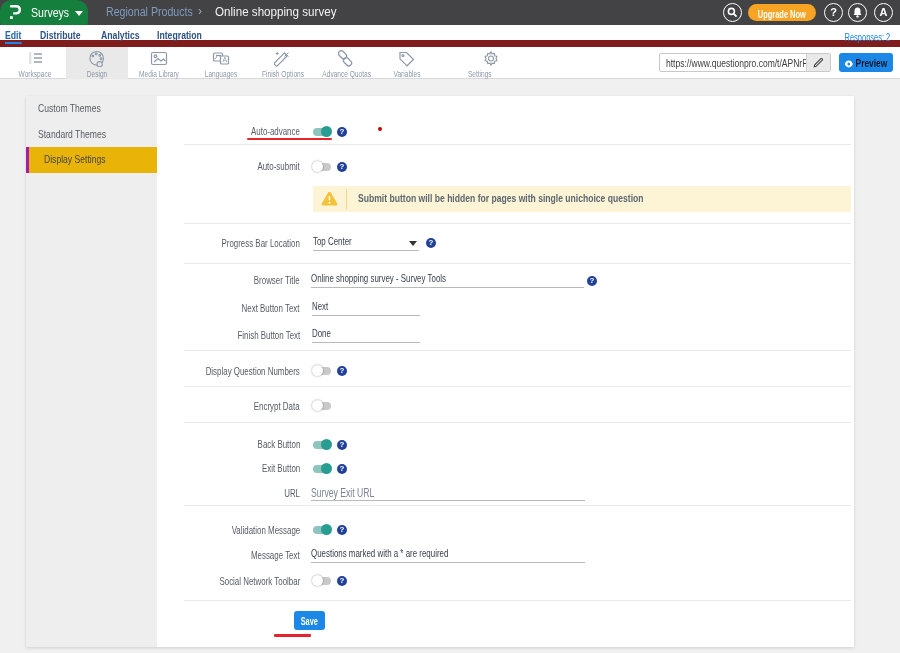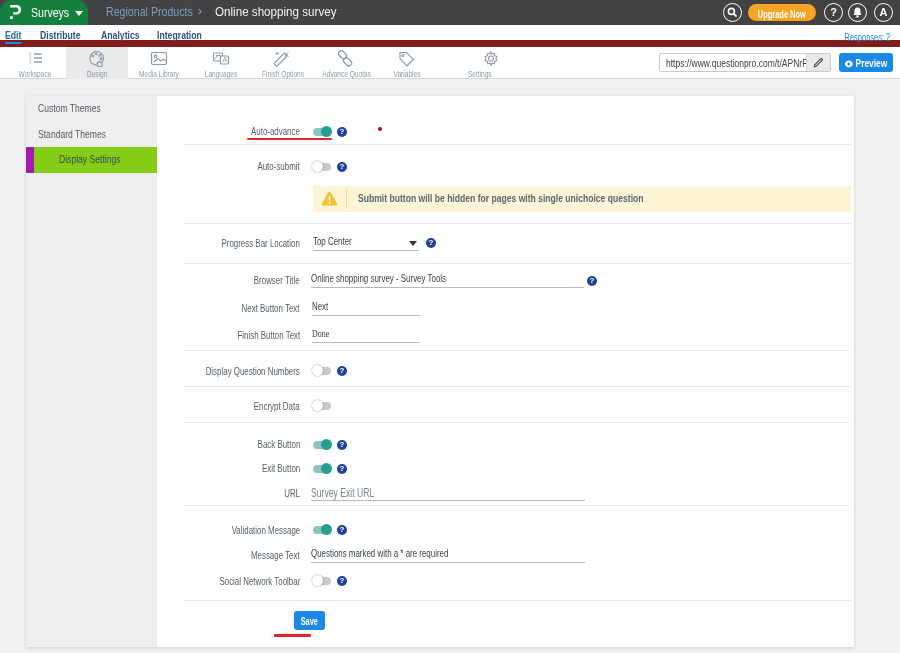--- a/index.html
+++ b/index.html
@@ -28,28 +28,28 @@
 
 
 .toolbar { position:absolute; left:0; top:47px; width:900px; height:32px; background:#fff; border-bottom:1px solid #d8d8d8; }
 .ttab { position:absolute; top:0; width:62px; height:32px; text-align:center; }
 .ttab.active { background:#e9e9e9; }
 .ttab svg { margin-top:3px; }
 .tlabel { font-size:9px; color:#8d99a8; margin-top:-2px; transform:scaleX(0.73); transform-origin:50% 50%; white-space:nowrap; }
 .urlbox { position:absolute; left:659px; top:6px; width:172px; height:19px; background:#fff; border:1px solid #c9c9c9; border-radius:2px; }
 .urltxt { position:absolute; left:6px; top:3px; font-size:10.5px; color:#3c3c3c; white-space:nowrap; transform:scaleX(0.81); transform-origin:0 50%; }
 .pencilbox { position:absolute; right:0; top:0; width:24px; height:17px; background:#e9e9e9; border-left:1px solid #d2d2d2; }
-.preview { position:absolute; left:839px; top:6px; width:54px; height:19px; background:#1b87e6; border-radius:3px; color:#ffffff; white-space:nowrap; }
+.preview { position:absolute; left:839px; top:6px; width:54px; height:19px; background:#1b87e6; border-radius:3px; color:#0f172a; white-space:nowrap; }
 .preview span { display:inline-block; font-size:10.5px; font-weight:bold; line-height:19px; transform:scaleX(0.8); transform-origin:50% 50%; }
 
 
 .sidebar { position:absolute; left:26px; top:96px; width:131px; height:551px; background:#eeeeee; }
 .sitem { position:relative; height:25.5px; font-size:11px; color:#565c63; line-height:25.5px; padding-left:12px; }
 .sitem span { display:inline-block; transform:scaleX(0.78); transform-origin:0 50%; white-space:nowrap; }
-.sitem.active { background:#84cc16; color:#40474f; border-left:8px solid #a21caf; padding-left:25px; }
+.sitem.active { background:#eab308; color:#40474f; border-left:3px solid #a21caf; padding-left:15px; }
 .panel { position:absolute; left:157px; top:96px; width:697px; height:551px; background:#fff; }
 
 
 .lbl { position:absolute; font-size:11px; color:#555c66; right:600px; white-space:nowrap; transform:scaleX(0.72); transform-origin:100% 50%; }
 .tg { position:absolute; width:20px; height:11px; }
 .tg .trk { position:absolute; left:1px; top:2px; width:18px; height:8px; border-radius:4px; background:#c9c9c9; }
 .tg.on .trk { background:#8ec6bf; }
 .tg .knb { position:absolute; top:0; left:0; width:11px; height:11px; border-radius:50%; background:#fff; box-shadow:0 0 2px rgba(0,0,0,.45); }
 .tg.on .knb { left:9px; background:#2a9d92; box-shadow:none; }
 .q { position:absolute; width:10px; height:10px; border-radius:50%; background:#21409a; color:#fff; font-size:8px; font-weight:bold; text-align:center; line-height:10.5px; }
@@ -248,21 +248,21 @@
 <div class="divider" style="top:263px;"></div>
 
 <div class="lbl" style="top:274px;">Browser Title</div>
 <div class="inp" style="left:311px; top:272px; width:273px; height:16px;"><span>Online shopping survey - Survey Tools</span></div>
 <div class="q" style="left:587px; top:276px;">?</div>
 
 <div class="lbl" style="top:302px;">Next Button Text</div>
 <div class="inp" style="left:312px; top:300px; width:108px; height:16px;"><span>Next</span></div>
 
 <div class="lbl" style="top:329px;">Finish Button Text</div>
-<div class="inp" style="left:312px; top:327px; width:108px; height:16px;font-family:Liberation Serif, serif;"><span>Done</span></div>
+<div class="inp" style="left:312px; top:327px; width:108px; height:16px;"><span>Done</span></div>
 <div class="divider" style="top:350px;"></div>
 
 <div class="lbl" style="top:365px;">Display Question Numbers</div>
 <div class="tg" style="left:312px; top:365px;">
     <div class="trk"></div>
     <div class="knb"></div>
   </div>
 <div class="q" style="left:337px; top:365.5px;">?</div>
 <div class="divider" style="top:386px;"></div>
 

